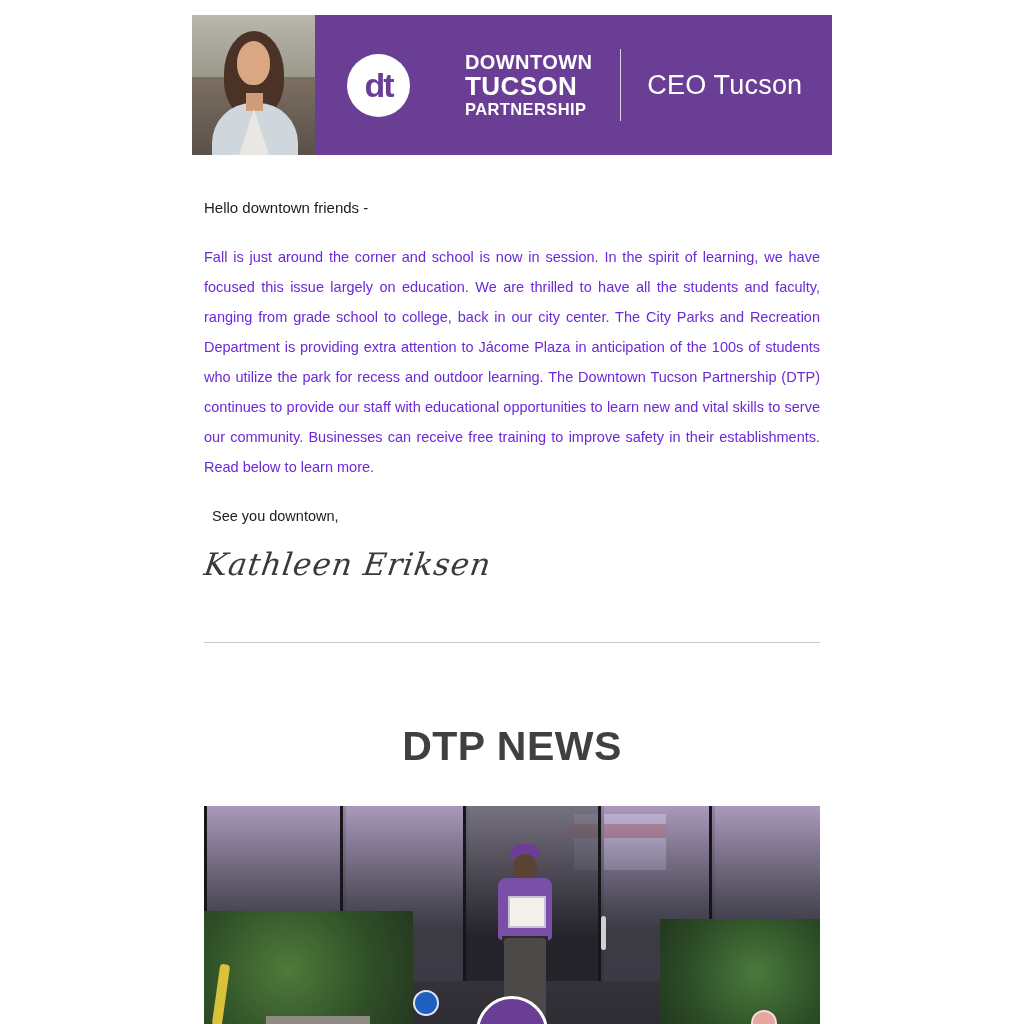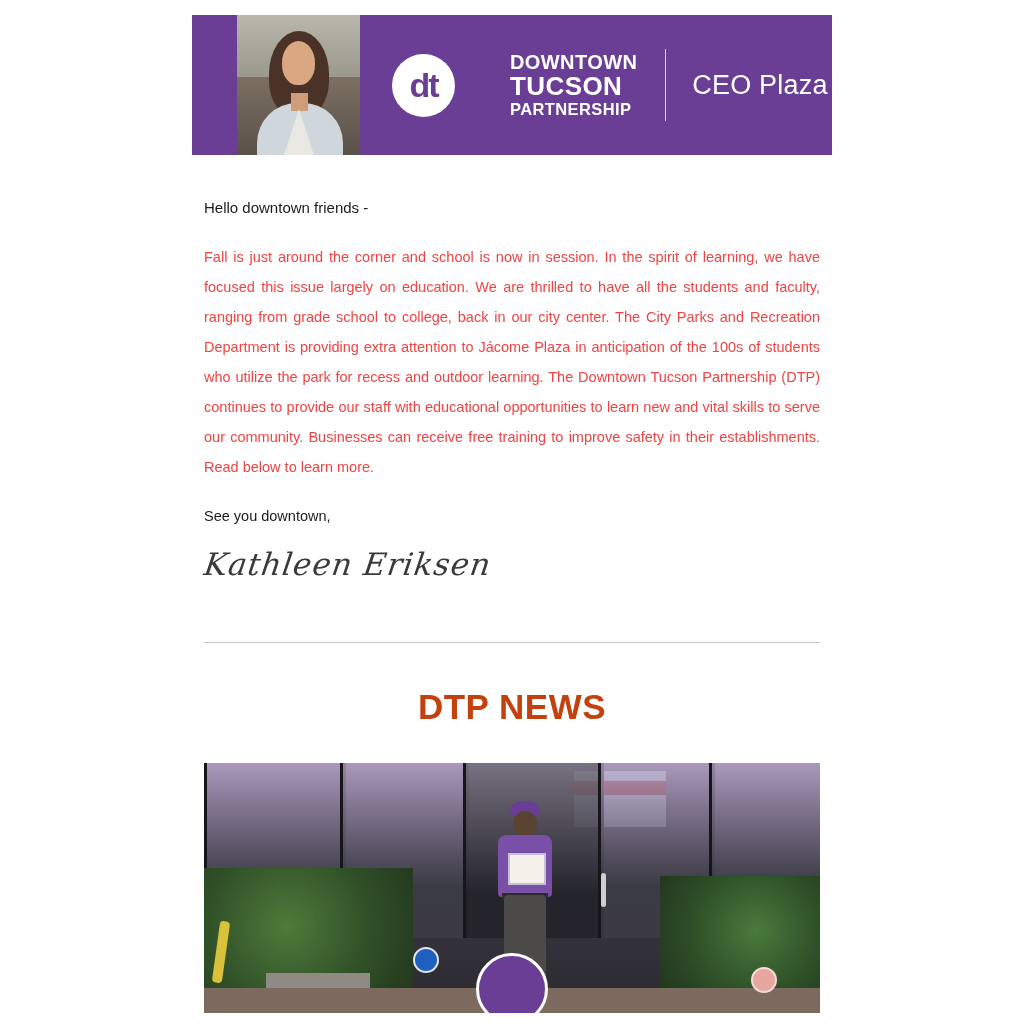--- a/index.html
+++ b/index.html
@@ -25,21 +25,20 @@
 
   
   .banner {
     position: relative;
     height: 140px;
     background: #6b3e96;
     display: flex;
     align-items: stretch;
     overflow: hidden;
     margin-top: 15px;
-    padding-left: 45px;
   }
   .banner-photo {
     width: 123px;
     flex: 0 0 123px;
     position: relative;
     overflow: hidden;
     background: linear-gradient(160deg, #8d8e86 0%, #6f6d63 45%, #4b4a44 100%);
   }
   
   .photo-sky {
@@ -139,25 +138,25 @@
   }
   .greeting {
     margin: 44px 0 0 0;
     font-size: 15px;
     color: #1b1b1b;
   }
   .para {
     margin: 26px 0 0 0;
     font-size: 14.5px;
     line-height: 30px;
-    color: #ef4444;
+    color: #6d28d9;
     text-align: justify;
   }
   .signoff {
-    margin: 26px 0 0 0;
+    margin: 26px 0 0 8px;
     font-size: 14.5px;
     color: #1b1b1b;
   }
   .signature {
     margin: 22px 0 0 0;
     height: 42px;
     font-family: "DejaVu Serif", serif;
     font-style: italic;
     font-size: 31px;
     color: #3a3a3a;
@@ -170,24 +169,24 @@
     font-size: 14.5px;
     color: #1b1b1b;
   }
   .hr {
     margin: 54px 12px 0 12px;
     border: 0;
     border-top: 1px solid #c9c9c9;
   }
 
   .section-title {
-    margin: 44px 0 0 0;
+    margin: 80px 0 0 0;
     text-align: center;
-    color: #c2410c;
-    font-size: 35px;
+    color: #404040;
+    font-size: 41px;
     font-weight: bold;
     letter-spacing: 0.5px;
   }
 
   
   .photo-card {
     margin: 36px 12px 0 12px;
     height: 250px;
     position: relative;
     overflow: hidden;
@@ -293,21 +292,21 @@
       <div class="banner-right">
         <div class="logo-block">
           <div class="logo-mark">dt</div>
           <div class="logo-words">
             <div class="l1">DOWNTOWN</div>
             <div class="l2">TUCSON</div>
             <div class="l3">PARTNERSHIP</div>
           </div>
         </div>
         <div class="divider-v"></div>
-        <div class="banner-title">CEO Plaza</div>
+        <div class="banner-title">CEO Tucson</div>
       </div>
     </div>
 
     <div class="body-copy">
       <p class="greeting">Hello downtown friends -</p>
       <p class="para">Fall is just around the corner and school is now in session. In the spirit of learning, we have focused this issue largely on education. We are thrilled to have all the students and faculty, ranging from grade school to college, back in our city center. The City Parks and Recreation Department is providing extra attention to Jácome Plaza in anticipation of the 100s of students who utilize the park for recess and outdoor learning. The Downtown Tucson Partnership (DTP) continues to provide our staff with educational opportunities to learn new and vital skills to serve our community. Businesses can receive free training to improve safety in their establishments. Read below to learn more.</p>
       <p class="signoff">See you downtown,</p>
       <div class="signature">Kathleen Eriksen</div>
     </div>
 

